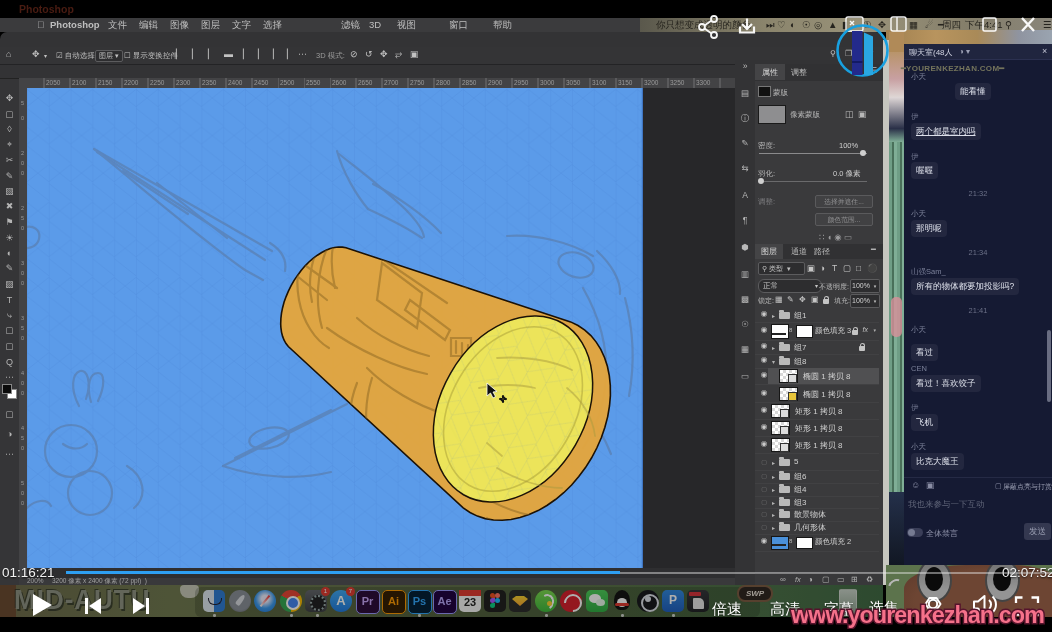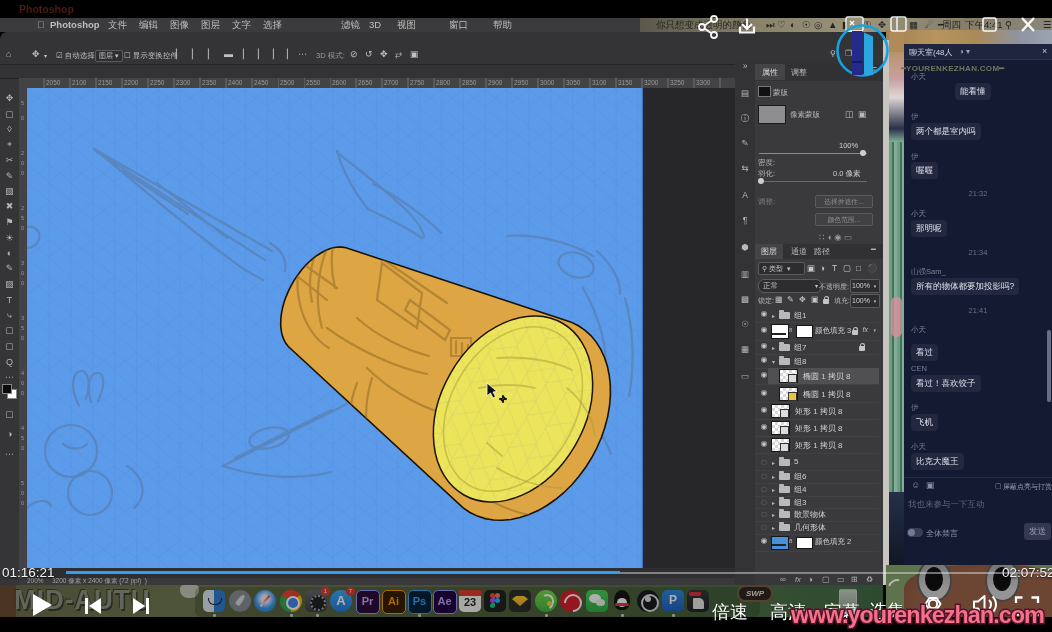--- a/index.html
+++ b/index.html
@@ -71,21 +71,21 @@
  color:#fff;font-size:6px;text-align:center;line-height:9px;}
 #char{left:886px;top:565px;width:166px;height:52px;background:#74915f;overflow:hidden;}
 #black-b{left:0;top:617px;width:1052px;height:15px;background:#000;}
 #black-t{left:0;top:0;width:1052px;height:18px;background:#000;}
 
 #title-ov{left:30px;top:19px;font-size:17px;font-weight:bold;color:#fff;letter-spacing:-0.6px;
  text-shadow:0 1px 3px rgba(0,0,0,.9),0 0 2px rgba(0,0,0,.7);letter-spacing:-0.3px;}
 #prog-b{left:66px;top:571px;width:554px;height:3px;background:#2e9ff2;}
 #prog-g{left:620px;top:572px;width:432px;height:2px;background:rgba(235,235,235,.45);}
 .ptime{position:absolute;font-size:13.5px;color:#f2f2f2;text-shadow:0 1px 2px rgba(0,0,0,.8);}
-.plabel{position:absolute;font-size:18px;color:#fff;text-shadow:0 1px 2px rgba(0,0,0,.6);}
+.plabel{position:absolute;font-size:15px;color:#fff;text-shadow:0 1px 2px rgba(0,0,0,.6);}
 </style></head><body>
 <div id="root">
 <div id="black-t" class="ab"></div>
 <div class="tx" style="left:19px;top:3px;font-size:10.5px;color:#4a1c12;font-weight:bold;">Photoshop</div>
 <div id="menubar" class="ab">
  <span class="mi" style="left:37px;"></span>
  <span class="mi" style="left:50px;font-weight:bold;">Photoshop</span>
  <span class="mi" style="left:108px;">文件</span>
       <span class="mi" style="left:139px;">编辑</span>
  <span class="mi" style="left:170px;">图像</span>
@@ -252,21 +252,21 @@
   <div style="position:absolute;left:0;top:0;width:128px;height:17px;background:#313133;">
    <span class="ptab on" style="left:0px;top:0;padding:3px 7px 2px;">属性</span>
    <span class="ptab" style="left:36px;top:3px;">调整</span>
    <span class="ptab" style="left:115px;top:2px;">☰</span>
   </div>
   <span class="prow" style="left:3px;top:22px;"><span style="display:inline-block;width:11px;height:9px;background:#111;border:1px solid #777;vertical-align:-2px;"></span> 蒙版</span>
   <div style="position:absolute;left:3px;top:41px;width:26px;height:17px;background:#8e8e90;border:1px solid #1a1a1a;"></div>
   <span class="prow" style="left:35px;top:46px;">像素蒙版</span>
   <span class="prow" style="left:90px;top:45px;font-size:9px;">◫</span>
   <span class="prow" style="left:103px;top:45px;font-size:9px;">▣</span>
-  <span class="prow" style="left:3px;top:94px;">密度:</span>
+  <span class="prow" style="left:3px;top:77px;">密度:</span>
   <span class="prow" style="left:84px;top:77px;color:#d0d0d0;">100%</span>
   <div style="position:absolute;left:4px;top:89px;width:108px;height:1px;background:#8a8a8c;"></div>
   <div style="position:absolute;left:105px;top:86px;width:6px;height:6px;border-radius:50%;background:#cfcfcf;"></div>
   <span class="prow" style="left:3px;top:105px;">羽化:</span>
   <span class="prow" style="left:78px;top:105px;color:#d0d0d0;">0.0 像素</span>
   <div style="position:absolute;left:4px;top:117px;width:108px;height:1px;background:#6a6a6c;"></div>
   <div style="position:absolute;left:3px;top:114px;width:6px;height:6px;border-radius:50%;background:#cfcfcf;"></div>
   <span class="prow" style="left:3px;top:133px;color:#7e7e80;">调整:</span>
   <div class="pbtn" style="left:60px;top:131px;width:56px;height:11px;line-height:11px;">选择并遮住...</div>
   <div class="pbtn" style="left:60px;top:149px;width:56px;height:11px;line-height:11px;">颜色范围...</div>
@@ -528,21 +528,21 @@
  <div class="ab" style="left:0;top:460px;width:15px;height:93px;background:linear-gradient(180deg,#24304a,#0c1018);"></div>
 </div>
 <div id="sb" class="ab">
  <div id="sb-head"></div>
  <span class="tx" style="left:5px;top:3px;font-size:8px;color:#cfd2e0;">聊天室(48人</span>
  <span class="tx" style="left:55px;top:3px;font-size:8px;color:#9ca0b5;">◑ ▾</span>
  <span class="tx" style="left:138px;top:2px;font-size:9px;color:#c0c3d2;">×</span>
  <span class="un" style="left:7px;top:28px;">小天</span>
  <div class="bub" style="left:7px;top:39px;margin-left:44px;">能看懂</div>
  <span class="un" style="left:7px;top:68px;">伊</span>
- <div class="bub" style="left:7px;top:79px;">两个都是室内吗</div>
+ <div class="bub" style="left:7px;top:79px;text-decoration:underline;">两个都是室内吗</div>
  <span class="un" style="left:7px;top:108px;">伊</span>
  <div class="bub" style="left:7px;top:118px;">喔喔</div>
  <span class="ts" style="top:145px;">21:32</span>
  <span class="un" style="left:7px;top:165px;">小天</span>
  <div class="bub" style="left:7px;top:176px;">那明呢</div>
  <span class="ts" style="top:204px;">21:34</span>
  <span class="un" style="left:7px;top:223px;">山强Sam_</span>
  <div class="bub" style="left:7px;top:234px;">所有的物体都要加投影吗?</div>
  <span class="ts" style="top:262px;">21:41</span>
  <span class="un" style="left:7px;top:281px;">小天</span>

